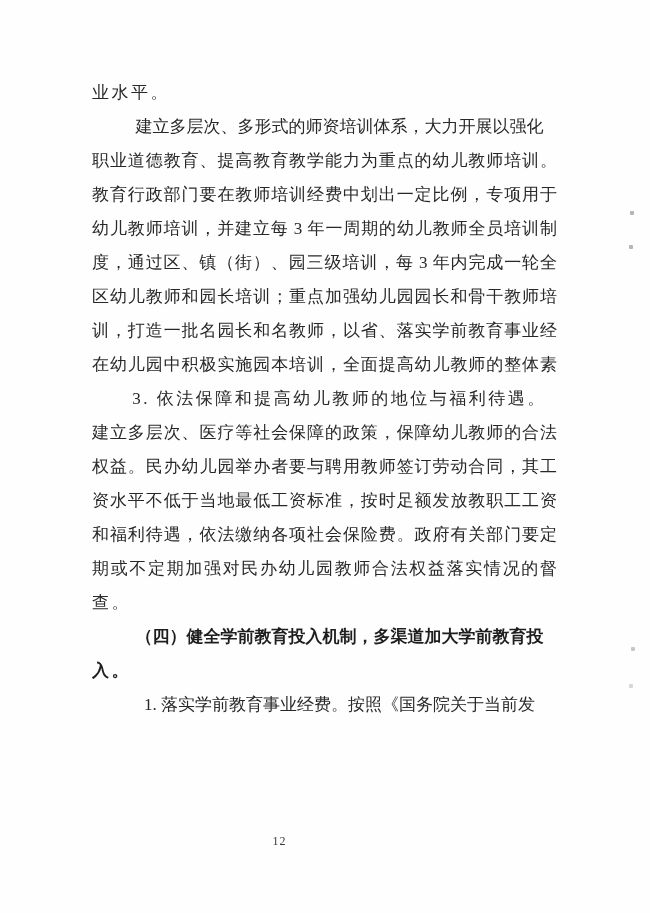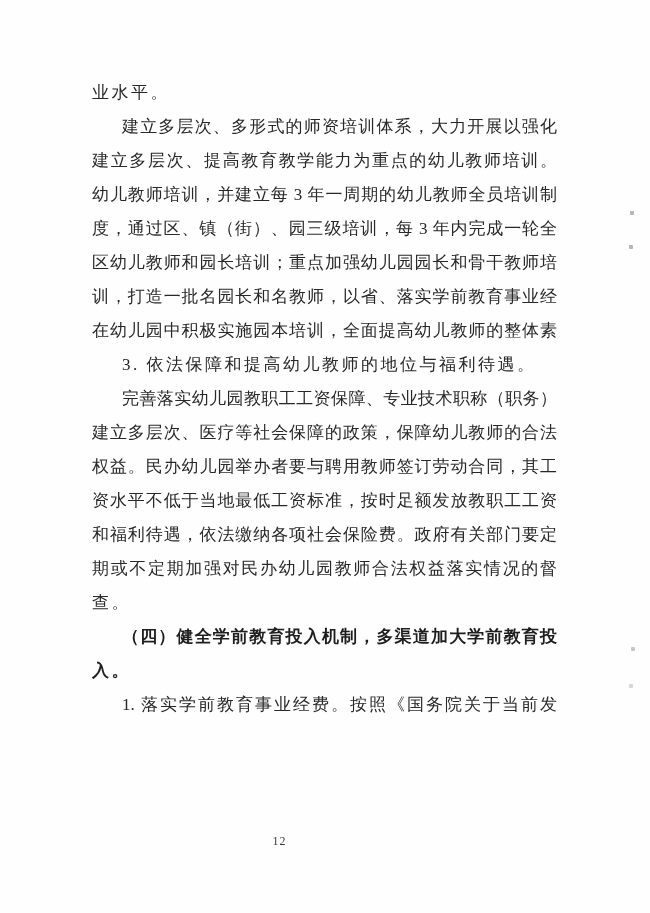--- a/index.html
+++ b/index.html
@@ -38,20 +38,21 @@
     content: "";
     display: inline-block;
     width: 100%;
     height: 0;
   }
   .line.nojust {
     letter-spacing: 2.5px;
   }
   .line.indent {
     text-indent: 30px;
+    text-align: center;
   }
   .line.bold {
     font-weight: bold;
     color: #1e1e1e;
   }
   .page-number {
     position: absolute;
     top: 834px;
     left: 0;
     width: 559px;
@@ -72,28 +73,28 @@
   .speck-3 { left: 631px; top: 647px; opacity: 0.5; }
   .speck-4 { left: 629px; top: 684px; opacity: 0.35; }
 </style>
 </head>
 <body>
 
 <div class="page" style="background: rgb(254, 254, 254); font-family: Liberation Serif, serif;">
   <div class="text-block" id="text-block">
       <div class="line nojust">业水平。</div>
       <div class="line justify indent">建立多层次、多形式的师资培训体系，大力开展以强化</div>
-      <div class="line justify">建立多层次、提高教育教学能力为重点的幼儿教师培训。</div>
+      <div class="line justify">职业道德教育、提高教育教学能力为重点的幼儿教师培训。</div>
+      <div class="line justify">教育行政部门要在教师培训经费中划出一定比例，专项用于</div>
       <div class="line justify">幼儿教师培训，并建立每 3 年一周期的幼儿教师全员培训制</div>
       <div class="line justify">度，通过区、镇（街）、园三级培训，每 3 年内完成一轮全</div>
       <div class="line justify">区幼儿教师和园长培训；重点加强幼儿园园长和骨干教师培</div>
       <div class="line justify">训，打造一批名园长和名教师，以省、落实学前教育事业经费，</div>
       <div class="line justify">在幼儿园中积极实施园本培训，全面提高幼儿教师的整体素</div>
       <div class="line nojust indent">3. 依法保障和提高幼儿教师的地位与福利待遇。</div>
-      <div class="line justify indent">完善落实幼儿园教职工工资保障、专业技术职称（职务）</div>
       <div class="line justify">建立多层次、医疗等社会保障的政策，保障幼儿教师的合法</div>
       <div class="line justify">权益。民办幼儿园举办者要与聘用教师签订劳动合同，其工</div>
       <div class="line justify">资水平不低于当地最低工资标准，按时足额发放教职工工资</div>
       <div class="line justify">和福利待遇，依法缴纳各项社会保险费。政府有关部门要定</div>
       <div class="line justify">期或不定期加强对民办幼儿园教师合法权益落实情况的督</div>
       <div class="line nojust">查。</div>
       <div class="line justify indent bold">（四）健全学前教育投入机制，多渠道加大学前教育投</div>
       <div class="line nojust bold">入。</div>
       <div class="line justify indent">1. 落实学前教育事业经费。按照《国务院关于当前发</div>
     </div>

